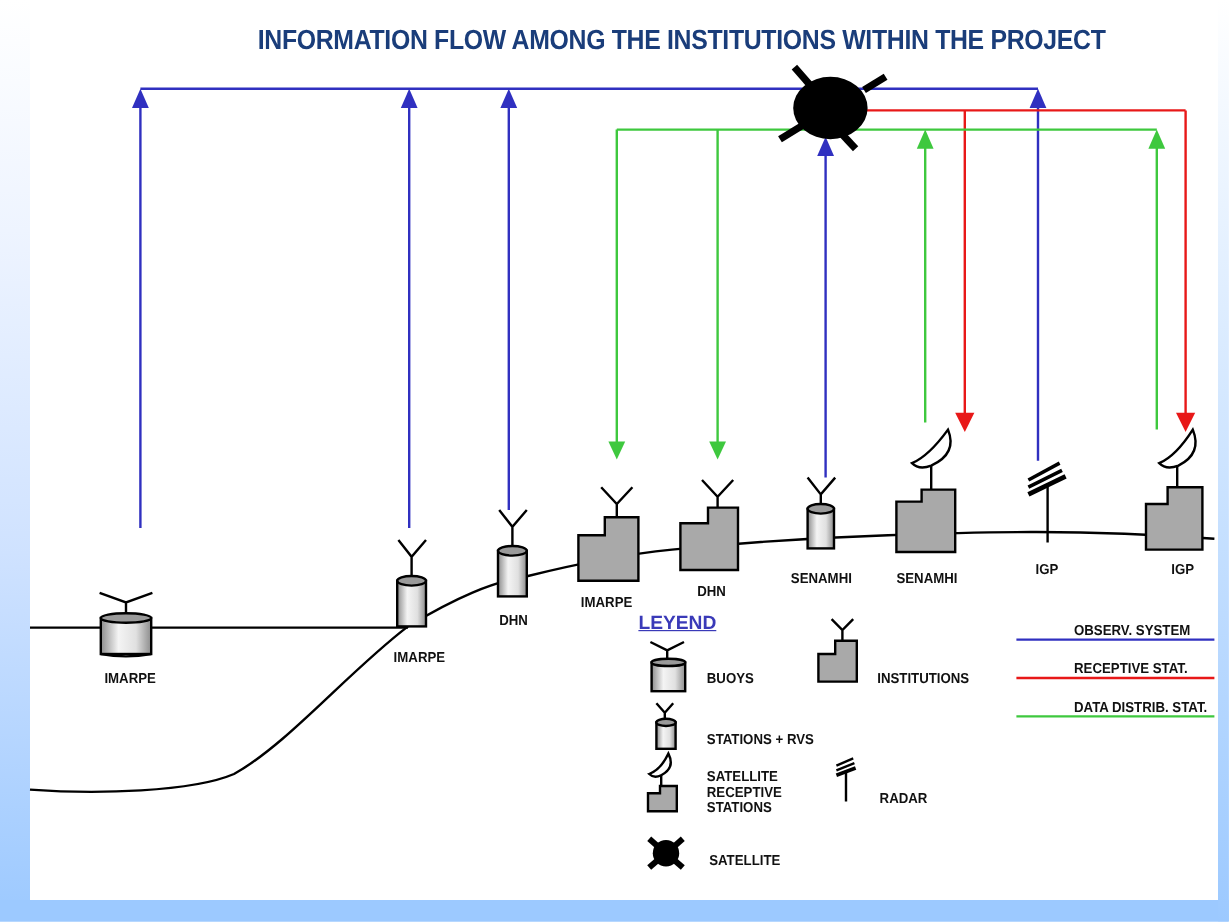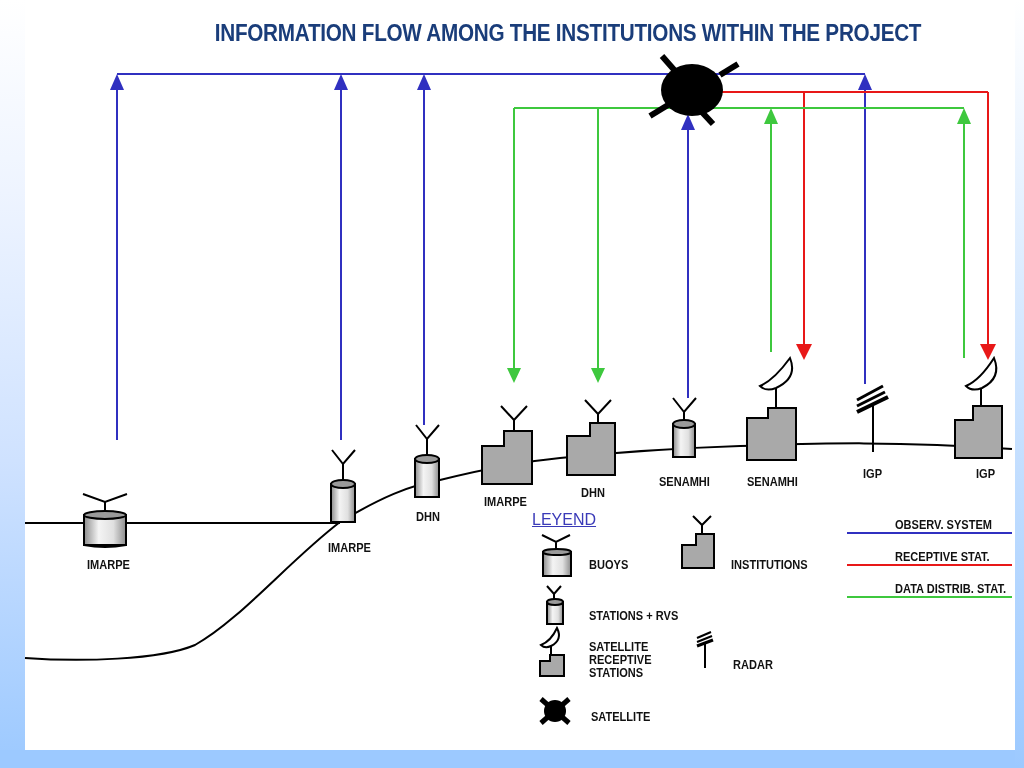--- a/index.html
+++ b/index.html
@@ -14,21 +14,21 @@
   }
   .bottom-band { position:absolute; left:0; top:750px; width:1024px; height:18px; background:#9cc9ff; }
   .right-band { position:absolute; left:1015px; top:0; width:9px; height:768px; background:linear-gradient(to bottom,#ffffff,#9cc9ff); }
   svg.diagram { position:absolute; left:0; top:0; width:1024px; height:768px; }
   .title {
     position:absolute; left:0; top:20px; width:1136px; text-align:center;
     font-size:23px; font-weight:bold; color:#1a3d7a; letter-spacing:-0.3px;
     transform: scaleX(0.9); transform-origin: 568px 0;
   }
   .lbl { position:absolute; font-size:12px; font-weight:bold; color:#111; transform:scaleX(0.92); transform-origin:left top; white-space:nowrap; }
-  .leyend-title { position:absolute; left:532px; top:511px; font-size:16px; font-weight:normal; color:#3a3ab8; text-decoration:underline; }
+  .leyend-title { position:absolute; left:532px; top:511px; font-size:16px; font-weight:bold; color:#3a3ab8; text-decoration:underline; }
   .leg-line-label { position:absolute; font-size:12px; font-weight:bold; color:#111; white-space:nowrap; transform:scaleX(0.92); transform-origin:left top; }
 </style>
 </head>
 <body>
 
 <div class="canvas"></div>
 <div class="bottom-band"></div>
 <div class="right-band"></div>
 
 <svg class="diagram" viewBox="0 0 1024 768">

